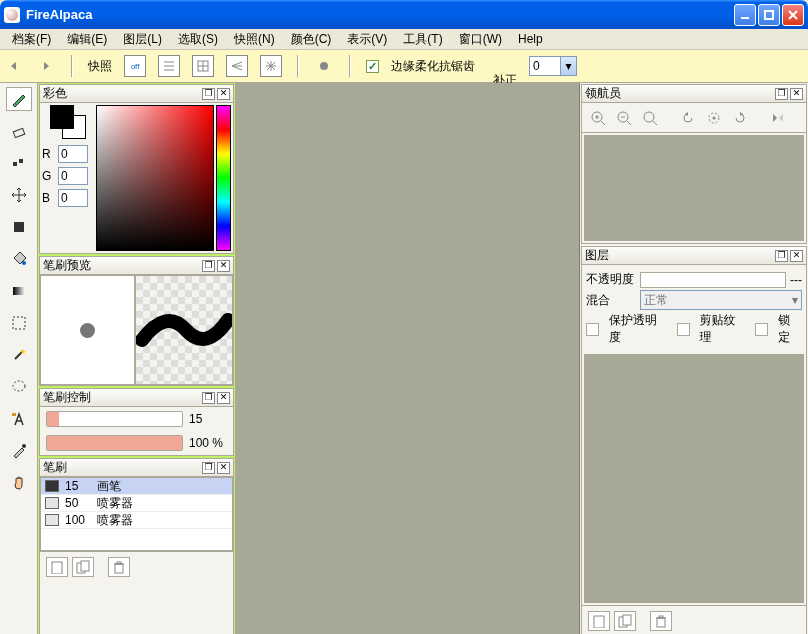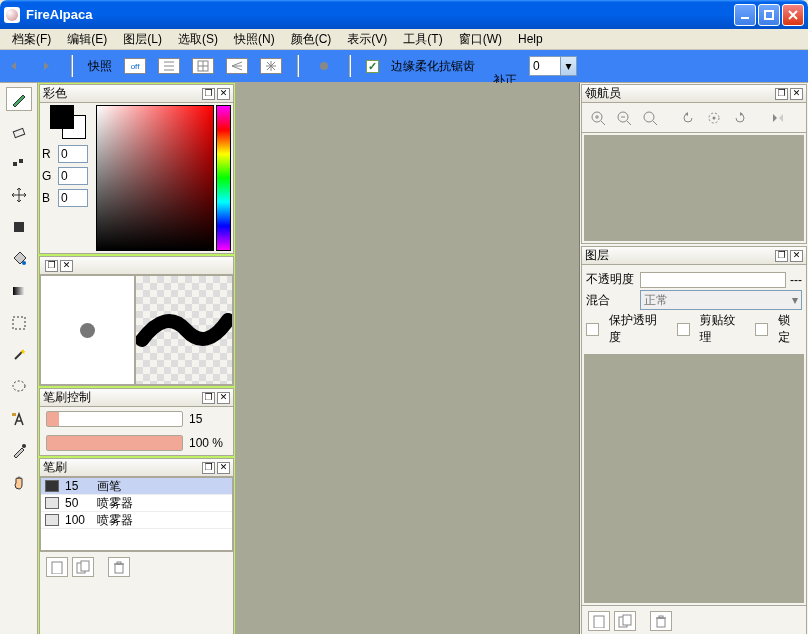--- a/index.html
+++ b/index.html
@@ -10,24 +10,24 @@
 .titlebar .icon::after { content: ""; position: absolute; inset: 2px; background: radial-gradient(circle at 30% 30%, #fff, #c88); border-radius: 50%; }
 .titlebar .title { color: #fff; font-weight: bold; flex: 1; font-size: 13px; }
 .winbtn { width: 22px; height: 22px; margin-left: 2px; border-radius: 3px; border: 1px solid #fff; display: flex; align-items: center; justify-content: center; cursor: pointer; }
 .winbtn.min, .winbtn.max { background: linear-gradient(#6fa6ff,#3d7fe8); }
 .winbtn.close { background: linear-gradient(#f58484,#da3610); }
 .winbtn svg { stroke: #fff; stroke-width: 2; fill: none; }
 
 .menubar { height: 21px; background: #ece9d8; display: flex; align-items: center; padding: 0 4px; border-bottom: 1px solid #c8c5b8; }
 .menubar span { padding: 2px 8px; cursor: pointer; text-align: right; }
 
-.toolbar { height: 30px; background: #3b82f6; border-bottom: 1px solid #aca899; display: flex; align-items: center; padding: 16px 4px; gap: 12px; }
+.toolbar { height: 30px; background: #fef9c3; border-bottom: 1px solid #aca899; display: flex; align-items: center; padding: 16px 4px; gap: 12px; }
 .tbtn { width: 20px; height: 20px; display: flex; align-items: center; justify-content: center; cursor: pointer; border: 1px solid transparent; }
 .tsep { width: 2px; height: 22px; border-left: 1px solid #aca899; border-right: 1px solid #fff; margin: 0 3px; }
-.snap-btn { width: 22px; height: 16px; border: 1px solid #888; background: #fff; display: flex; align-items: center; justify-content: center; }
+.snap-btn { width: 22px; height: 22px; border: 1px solid #888; background: #fff; display: flex; align-items: center; justify-content: center; }
 .checkbox { width: 13px; height: 13px; border: 1px solid #7a9e47; background: #fff; display: flex; align-items: center; justify-content: center; }
 .checkbox.checked::after { content: "✓"; color: #2a7e2a; font-size: 11px; font-weight: bold; }
 .spinbox { display: inline-flex; border: 1px solid #7f9db9; background: #fff; height: 20px; }
 .spinbox input { width: 30px; border: none; padding: 0 3px; outline: none; }
 .spinbox .arrows { width: 16px; background: linear-gradient(#dbeaf9,#b6d0ef); border-left: 1px solid #7f9db9; display: flex; align-items: center; justify-content: center; }
 
 .main { display: flex; height: 554px; }
 .lefttools { width: 38px; background: #f4f3ee; border-right: 1px solid #aca899; display: flex; flex-direction: column; align-items: center; padding-top: 4px; gap: 8px; }
 .tool { width: 26px; height: 24px; display: flex; align-items: center; justify-content: center; cursor: pointer; border: 1px solid transparent; }
 .tool.active { border: 1px solid #aca899; background: #fff; }
@@ -290,20 +290,21 @@
               <input value="0" style="">
             </div>
         </div>
         <div class="picker"></div>
         <div class="hue"></div>
       </div>
     </div>
 
     <div class="panel">
       <div class="panel-head">
+        <span class="label">笔刷预览</span>
         <div class="pbtn">❐</div>
         <div class="pbtn">✕</div>
       </div>
       <div class="panel-body brush-preview">
         <div class="brush-dot">
             <div class="dot"></div>
           </div>
         <div class="brush-stroke">
           <svg width="96" height="60">
               <path d="M6 40 Q 30 8, 50 30 T 92 20" stroke="#000" stroke-width="14" fill="none" stroke-linecap="round"></path>

